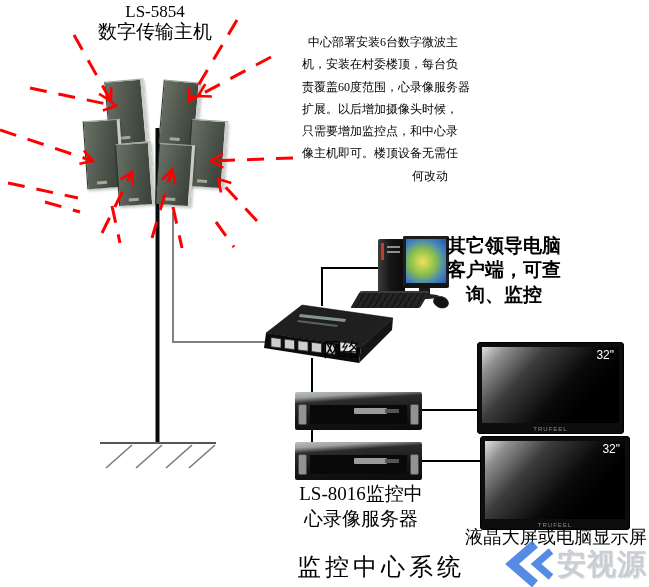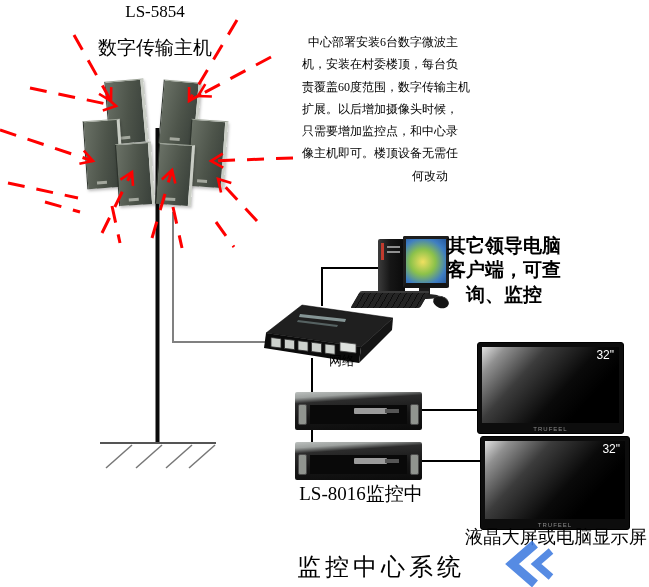--- a/index.html
+++ b/index.html
@@ -18,21 +18,21 @@
 
   
   .lbl{position:absolute;z-index:7;line-height:1.18;}
   .center{text-align:center;}
   #para{left:302px;top:31px;width:256px;font-size:12px;}
   #para .pline{height:22.3px;line-height:22.3px;white-space:nowrap;}
   #para .pline:first-child{padding-left:6px;}
   #para .pline:last-child{text-align:center;}
   #pc-caption{left:447px;top:234px;width:114px;font-size:19px;font-weight:bold;}
   #pc-caption .pcl{height:24.3px;line-height:24.3px;text-align:center;white-space:nowrap;}
-  #switch-label{left:304px;top:351px;width:76px;font-size:13px;}
+  #switch-label{left:304px;top:340px;width:76px;font-size:19px;}
   #switch-label div{height:20.5px;line-height:20.5px;text-align:center;}
   #server-label{left:290px;top:482px;width:142px;font-size:19px;}
   #server-label div{height:24.5px;line-height:24.5px;text-align:center;}
 
   
   .pc-tower{left:378px;top:239px;width:27px;height:59px;z-index:4;border-radius:2px;
             background:linear-gradient(90deg,#3c3c3c 0%,#161616 45%,#0a0a0a 100%);}
   .pc-tower .stripe{position:absolute;left:3px;top:4px;width:3px;height:17px;background:#c23b2e;}
   .pc-tower .slot1,.pc-tower .slot2{position:absolute;left:9px;width:13px;height:2px;background:#8f8f8f;}
   .pc-tower .slot1{top:7px}.pc-tower .slot2{top:12px}
@@ -65,21 +65,21 @@
                    background:linear-gradient(132deg,#e2e2e2 0%,#909090 12%,#3c3c3c 32%,#0a0a0a 58%,#000 75%);}
   .monitor .size{position:absolute;right:9px;top:5px;color:#fff;font-size:12px;
                  font-family:"Liberation Sans",sans-serif;z-index:2;}
   .monitor .brand{position:absolute;left:0;right:0;bottom:1px;text-align:center;color:#8a8a8a;
                   font-size:6px;font-family:"Liberation Sans",sans-serif;letter-spacing:1px;}
   #monitor1{left:477px;top:342px;width:145px;height:90px;}
   #monitor2{left:480px;top:436px;width:148px;height:92px;}
   #display-caption{left:461px;top:527px;width:190px;font-size:18.2px;text-align:center;white-space:nowrap;}
 
   #lbl-model{left:90px;top:2px;width:130px;font-size:17px;font-family:Liberation Serif, serif;}
-  #lbl-name{left:83px;top:21px;width:144px;font-size:19px;margin-top:16px;}
+  #lbl-name{left:83px;top:21px;width:144px;font-size:19px;}
   #main-title{left:297px;top:553px;font-size:24px;letter-spacing:4px;white-space:nowrap;}
 
   
   #watermark{left:505px;top:541px;width:144px;height:46px;z-index:8;opacity:.88;}
   #watermark .wm-text{position:absolute;left:52px;top:4px;font-family:"Liberation Sans",sans-serif;
                       font-weight:bold;font-size:29px;color:#c3c7cb;letter-spacing:1px;
                       text-shadow:1px 1px 0 #dfe3e6;}
 </style>
 </head>
 <body>
@@ -167,50 +167,52 @@
     <div class="size">32"</div>
     <div class="brand">TRUFEEL</div>
   </div>
 
   <div id="lbl-model" class="lbl center">LS-5854</div>
   <div id="lbl-name" class="lbl center">数字传输主机</div>
 
   <div id="para" class="lbl">
     <div class="pline">中心部署安装6台数字微波主</div>
     <div class="pline">机，安装在村委楼顶，每台负</div>
-    <div class="pline">责覆盖60度范围，数字传输主机</div>
+    <div class="pline">责覆盖60度范围，心录像服务器</div>
     <div class="pline">扩展。以后增加摄像头时候，</div>
     <div class="pline">只需要增加监控点，和中心录</div>
     <div class="pline">像主机即可。楼顶设备无需任</div>
     <div class="pline">何改动</div>
   </div>
 
   <div id="pc-caption" class="lbl">
     <div class="pcl">其它领导电脑</div>
     <div class="pcl">客户端，可查</div>
     <div class="pcl">询、监控</div>
   </div>
 
   <div id="switch-label" class="lbl">
     <div>网络</div>
   </div>
 
   <div id="server-label" class="lbl">
     <div>LS-8016监控中</div>
+    <div>心录像服务器</div>
   </div>
 
   <div id="display-caption" class="lbl">液晶大屏或电脑显示屏</div>
 
   <div id="main-title" class="lbl">监控中心系统</div>
 
   <div id="watermark" class="abs">
     <svg width="50" height="46" viewBox="0 0 50 46">
       <polyline points="30,3 7,23 30,43" fill="none" stroke="#3f7ce0" stroke-width="9"></polyline>
       <polyline points="46,10 31,23 46,36" fill="none" stroke="#3f7ce0" stroke-width="7"></polyline>
     </svg>
+    <span class="wm-text">安视源</span>
   </div>
 
   <svg id="arrow-svg" class="layer" width="649" height="587" viewBox="0 0 649 587">
     <defs>
       <marker id="rhead" markerUnits="userSpaceOnUse" markerWidth="18" markerHeight="18" refX="14" refY="9" orient="auto">
         <path d="M2,2 L14,9 L2,16" fill="none" stroke="#ff0000" stroke-width="2.6"></path>
       </marker>
     </defs>
     <g stroke="#ff0000" stroke-width="3" fill="none" stroke-dasharray="17 12">
       <line x1="30" y1="88" x2="116" y2="106" marker-end="url(#rhead)"></line>

